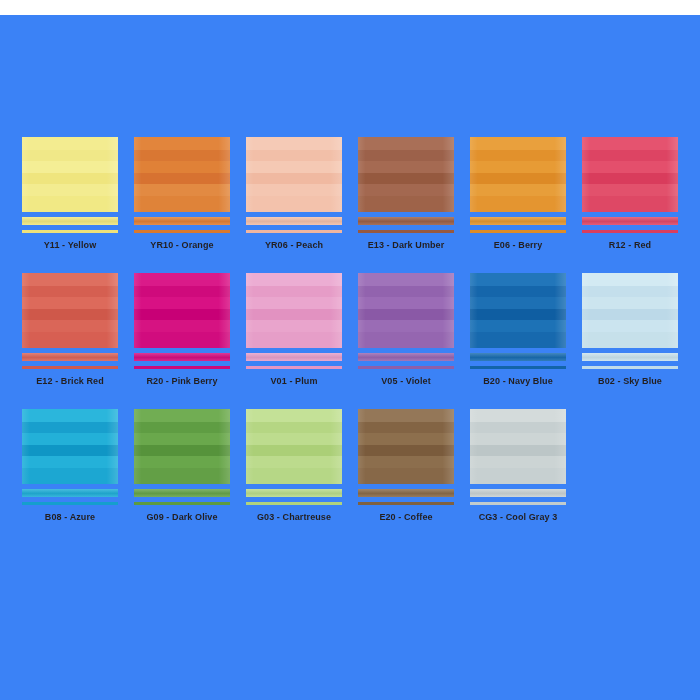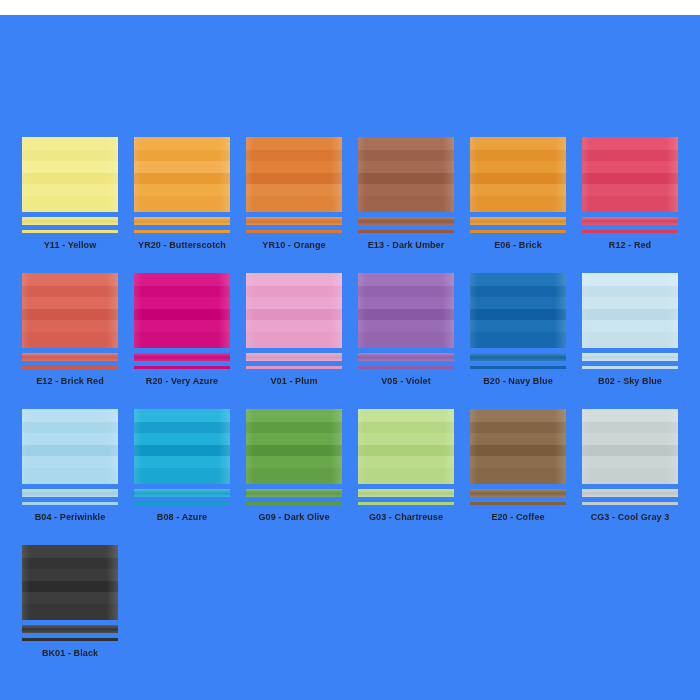--- a/index.html
+++ b/index.html
@@ -121,52 +121,52 @@
           <div class="band b6" style="background: rgb(241, 233, 133);"></div>
           <div class="sheen"></div>
         </div>
         <div class="strip-mid" style="background: rgb(240, 231, 128);">
           <div class="sheen-s"></div>
         </div>
         <div class="strip-thin" style="background: rgb(238, 225, 122);"></div>
         <div class="swatch-label">Y11 - Yellow</div>
       </div>
       <div class="swatch-cell">
-        <div class="swatch-block" style="background: rgb(240, 171, 69);">
-          <div class="band b1" style="background: rgb(241, 173, 72);"></div>
-          <div class="band b2" style="background: rgb(237, 162, 58);"></div>
-          <div class="band b3" style="background: rgb(242, 176, 82);"></div>
-          <div class="band b4" style="background: rgb(233, 154, 50);"></div>
-          <div class="band b5" style="background: rgb(240, 171, 69);"></div>
-          <div class="band b6" style="background: rgb(238, 163, 60);"></div>
-          <div class="sheen"></div>
-        </div>
-        <div class="strip-mid" style="background: rgb(237, 163, 59);">
-          <div class="sheen-s"></div>
-        </div>
-        <div class="strip-thin" style="background: rgb(232, 154, 51);"></div>
-        <div class="swatch-label">YR20 - Butterscotch</div>
-      </div>
-      <div class="swatch-cell">
         <div class="swatch-block" style="background: rgb(226, 133, 60);">
           <div class="band b1" style="background: rgb(226, 133, 60);"></div>
           <div class="band b2" style="background: rgb(217, 119, 51);"></div>
           <div class="band b3" style="background: rgb(224, 129, 55);"></div>
           <div class="band b4" style="background: rgb(215, 114, 49);"></div>
           <div class="band b5" style="background: rgb(226, 138, 66);"></div>
           <div class="band b6" style="background: rgb(223, 131, 57);"></div>
           <div class="sheen"></div>
         </div>
         <div class="strip-mid" style="background: rgb(224, 128, 55);">
           <div class="sheen-s"></div>
         </div>
         <div class="strip-thin" style="background: rgb(217, 121, 47);"></div>
         <div class="swatch-label">YR10 - Orange</div>
       </div>
       <div class="swatch-cell">
+        <div class="swatch-block" style="background: rgb(244, 198, 177);">
+          <div class="band b1" style="background: rgb(245, 202, 182);"></div>
+          <div class="band b2" style="background: rgb(242, 191, 168);"></div>
+          <div class="band b3" style="background: rgb(245, 201, 180);"></div>
+          <div class="band b4" style="background: rgb(240, 185, 161);"></div>
+          <div class="band b5" style="background: rgb(244, 198, 177);"></div>
+          <div class="band b6" style="background: rgb(243, 194, 172);"></div>
+          <div class="sheen"></div>
+        </div>
+        <div class="strip-mid" style="background: rgb(242, 191, 169);">
+          <div class="sheen-s"></div>
+        </div>
+        <div class="strip-thin" style="background: rgb(239, 182, 160);"></div>
+        <div class="swatch-label">YR06 - Peach</div>
+      </div>
+      <div class="swatch-cell">
         <div class="swatch-block" style="background: rgb(165, 106, 82);">
           <div class="band b1" style="background: rgb(169, 111, 87);"></div>
           <div class="band b2" style="background: rgb(156, 97, 74);"></div>
           <div class="band b3" style="background: rgb(165, 106, 82);"></div>
           <div class="band b4" style="background: rgb(149, 89, 63);"></div>
           <div class="band b5" style="background: rgb(163, 104, 80);"></div>
           <div class="band b6" style="background: rgb(158, 99, 73);"></div>
           <div class="sheen"></div>
         </div>
         <div class="strip-mid" style="background: rgb(155, 97, 74);">
@@ -182,21 +182,21 @@
           <div class="band b3" style="background: rgb(231, 155, 53);"></div>
           <div class="band b4" style="background: rgb(221, 138, 38);"></div>
           <div class="band b5" style="background: rgb(231, 158, 58);"></div>
           <div class="band b6" style="background: rgb(228, 149, 48);"></div>
           <div class="sheen"></div>
         </div>
         <div class="strip-mid" style="background: rgb(229, 152, 50);">
           <div class="sheen-s"></div>
         </div>
         <div class="strip-thin" style="background: rgb(221, 140, 40);"></div>
-        <div class="swatch-label">E06 - Brick</div>
+        <div class="swatch-label">E06 - Berry</div>
       </div>
       <div class="swatch-cell">
         <div class="swatch-block" style="background: rgb(228, 79, 108);">
           <div class="band b1" style="background: rgb(229, 83, 111);"></div>
           <div class="band b2" style="background: rgb(221, 68, 99);"></div>
           <div class="band b3" style="background: rgb(228, 79, 108);"></div>
           <div class="band b4" style="background: rgb(217, 60, 92);"></div>
           <div class="band b5" style="background: rgb(226, 81, 108);"></div>
           <div class="band b6" style="background: rgb(222, 72, 101);"></div>
           <div class="sheen"></div>
@@ -230,21 +230,21 @@
           <div class="band b3" style="background: rgb(216, 17, 132);"></div>
           <div class="band b4" style="background: rgb(200, 0, 118);"></div>
           <div class="band b5" style="background: rgb(214, 19, 130);"></div>
           <div class="band b6" style="background: rgb(209, 12, 126);"></div>
           <div class="sheen"></div>
         </div>
         <div class="strip-mid" style="background: rgb(212, 15, 128);">
           <div class="sheen-s"></div>
         </div>
         <div class="strip-thin" style="background: rgb(205, 10, 122);"></div>
-        <div class="swatch-label">R20 - Very Azure</div>
+        <div class="swatch-label">R20 - Pink Berry</div>
       </div>
       <div class="swatch-cell">
         <div class="swatch-block" style="background: rgb(234, 166, 206);">
           <div class="band b1" style="background: rgb(236, 173, 211);"></div>
           <div class="band b2" style="background: rgb(230, 156, 199);"></div>
           <div class="band b3" style="background: rgb(234, 166, 206);"></div>
           <div class="band b4" style="background: rgb(226, 146, 193);"></div>
           <div class="band b5" style="background: rgb(233, 164, 204);"></div>
           <div class="band b6" style="background: rgb(230, 158, 200);"></div>
           <div class="sheen"></div>
@@ -297,36 +297,20 @@
           <div class="band b6" style="background: rgb(198, 224, 234);"></div>
           <div class="sheen"></div>
         </div>
         <div class="strip-mid" style="background: rgb(200, 226, 237);">
           <div class="sheen-s"></div>
         </div>
         <div class="strip-thin" style="background: rgb(192, 220, 234);"></div>
         <div class="swatch-label">B02 - Sky Blue</div>
       </div>
       <div class="swatch-cell">
-        <div class="swatch-block" style="background: rgb(178, 220, 239);">
-          <div class="band b1" style="background: rgb(186, 223, 241);"></div>
-          <div class="band b2" style="background: rgb(168, 214, 235);"></div>
-          <div class="band b3" style="background: rgb(178, 220, 239);"></div>
-          <div class="band b4" style="background: rgb(156, 207, 232);"></div>
-          <div class="band b5" style="background: rgb(177, 219, 238);"></div>
-          <div class="band b6" style="background: rgb(171, 216, 236);"></div>
-          <div class="sheen"></div>
-        </div>
-        <div class="strip-mid" style="background: rgb(174, 217, 237);">
-          <div class="sheen-s"></div>
-        </div>
-        <div class="strip-thin" style="background: rgb(164, 212, 234);"></div>
-        <div class="swatch-label">B04 - Periwinkle</div>
-      </div>
-      <div class="swatch-cell">
         <div class="swatch-block" style="background: rgb(35, 176, 216);">
           <div class="band b1" style="background: rgb(43, 182, 220);"></div>
           <div class="band b2" style="background: rgb(24, 159, 205);"></div>
           <div class="band b3" style="background: rgb(35, 176, 216);"></div>
           <div class="band b4" style="background: rgb(15, 150, 197);"></div>
           <div class="band b5" style="background: rgb(36, 177, 217);"></div>
           <div class="band b6" style="background: rgb(28, 167, 210);"></div>
           <div class="sheen"></div>
         </div>
         <div class="strip-mid" style="background: rgb(33, 174, 215);">
@@ -392,30 +376,14 @@
           <div class="band b5" style="background: rgb(204, 212, 212);"></div>
           <div class="band b6" style="background: rgb(199, 208, 209);"></div>
           <div class="sheen"></div>
         </div>
         <div class="strip-mid" style="background: rgb(202, 210, 211);">
           <div class="sheen-s"></div>
         </div>
         <div class="strip-thin" style="background: rgb(194, 204, 205);"></div>
         <div class="swatch-label">CG3 - Cool Gray 3</div>
       </div>
-      <div class="swatch-cell">
-        <div class="swatch-block" style="background: rgb(59, 59, 59);">
-          <div class="band b1" style="background: rgb(65, 65, 65);"></div>
-          <div class="band b2" style="background: rgb(52, 52, 52);"></div>
-          <div class="band b3" style="background: rgb(59, 59, 59);"></div>
-          <div class="band b4" style="background: rgb(44, 44, 44);"></div>
-          <div class="band b5" style="background: rgb(60, 60, 60);"></div>
-          <div class="band b6" style="background: rgb(55, 55, 55);"></div>
-          <div class="sheen"></div>
-        </div>
-        <div class="strip-mid" style="background: rgb(58, 58, 58);">
-          <div class="sheen-s"></div>
-        </div>
-        <div class="strip-thin" style="background: rgb(47, 47, 47);"></div>
-        <div class="swatch-label">BK01 - Black</div>
-      </div>
     </div>
 </div>
 
 </body></html>

